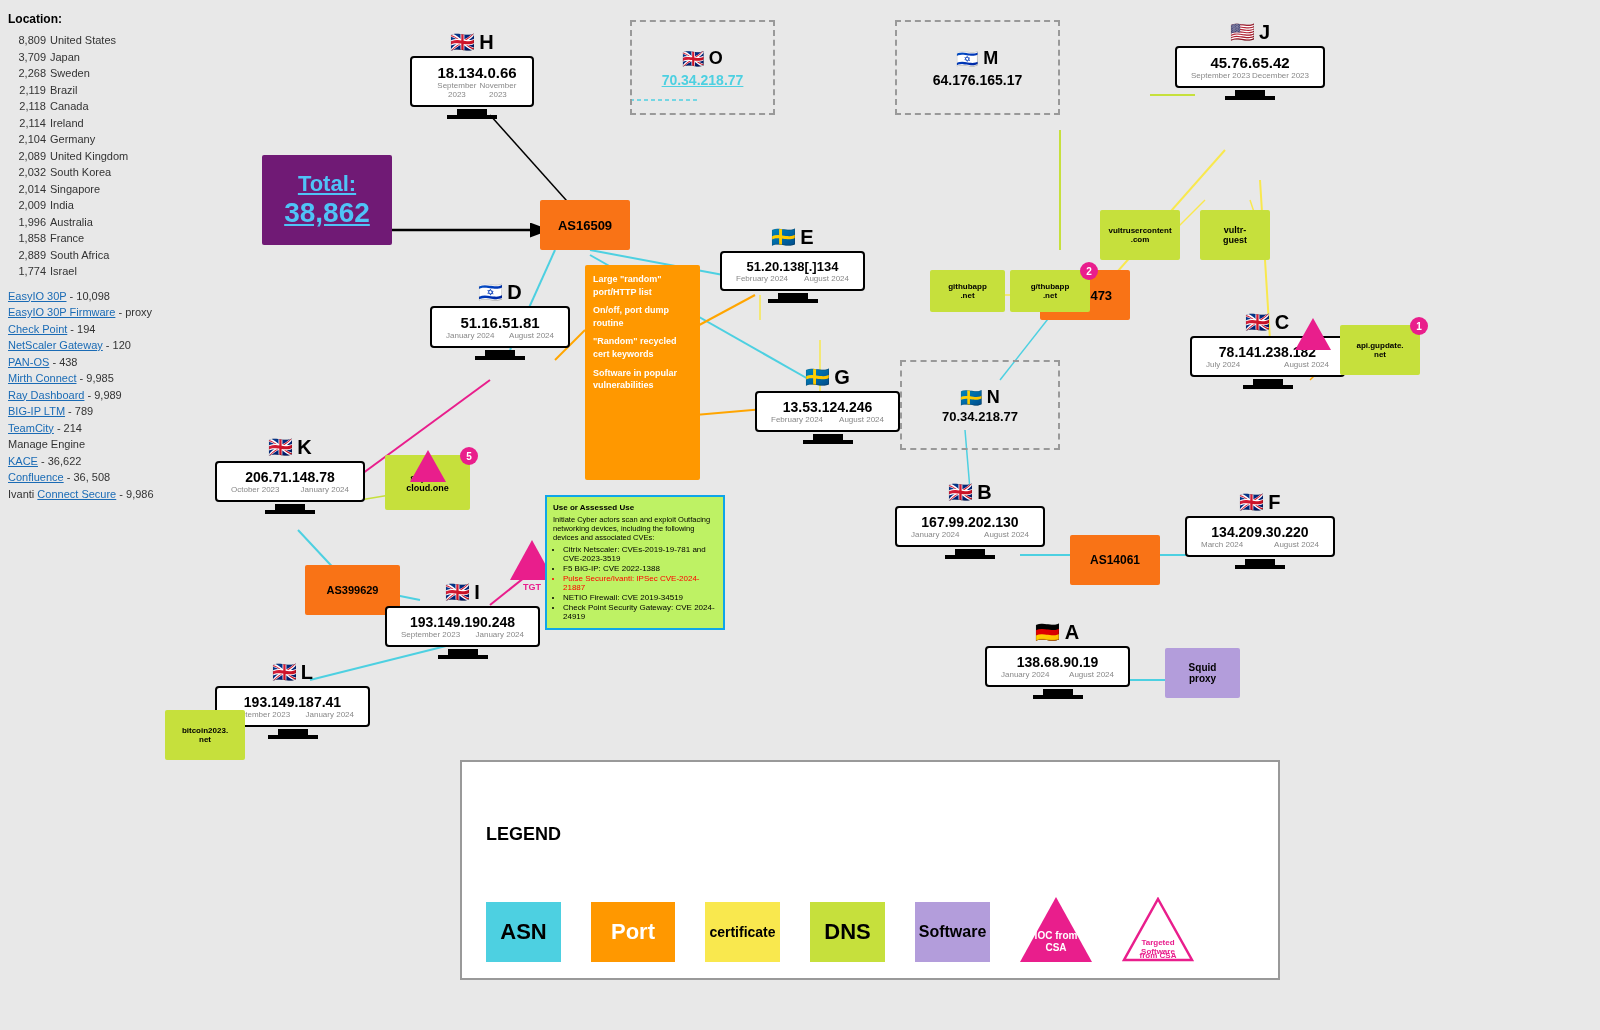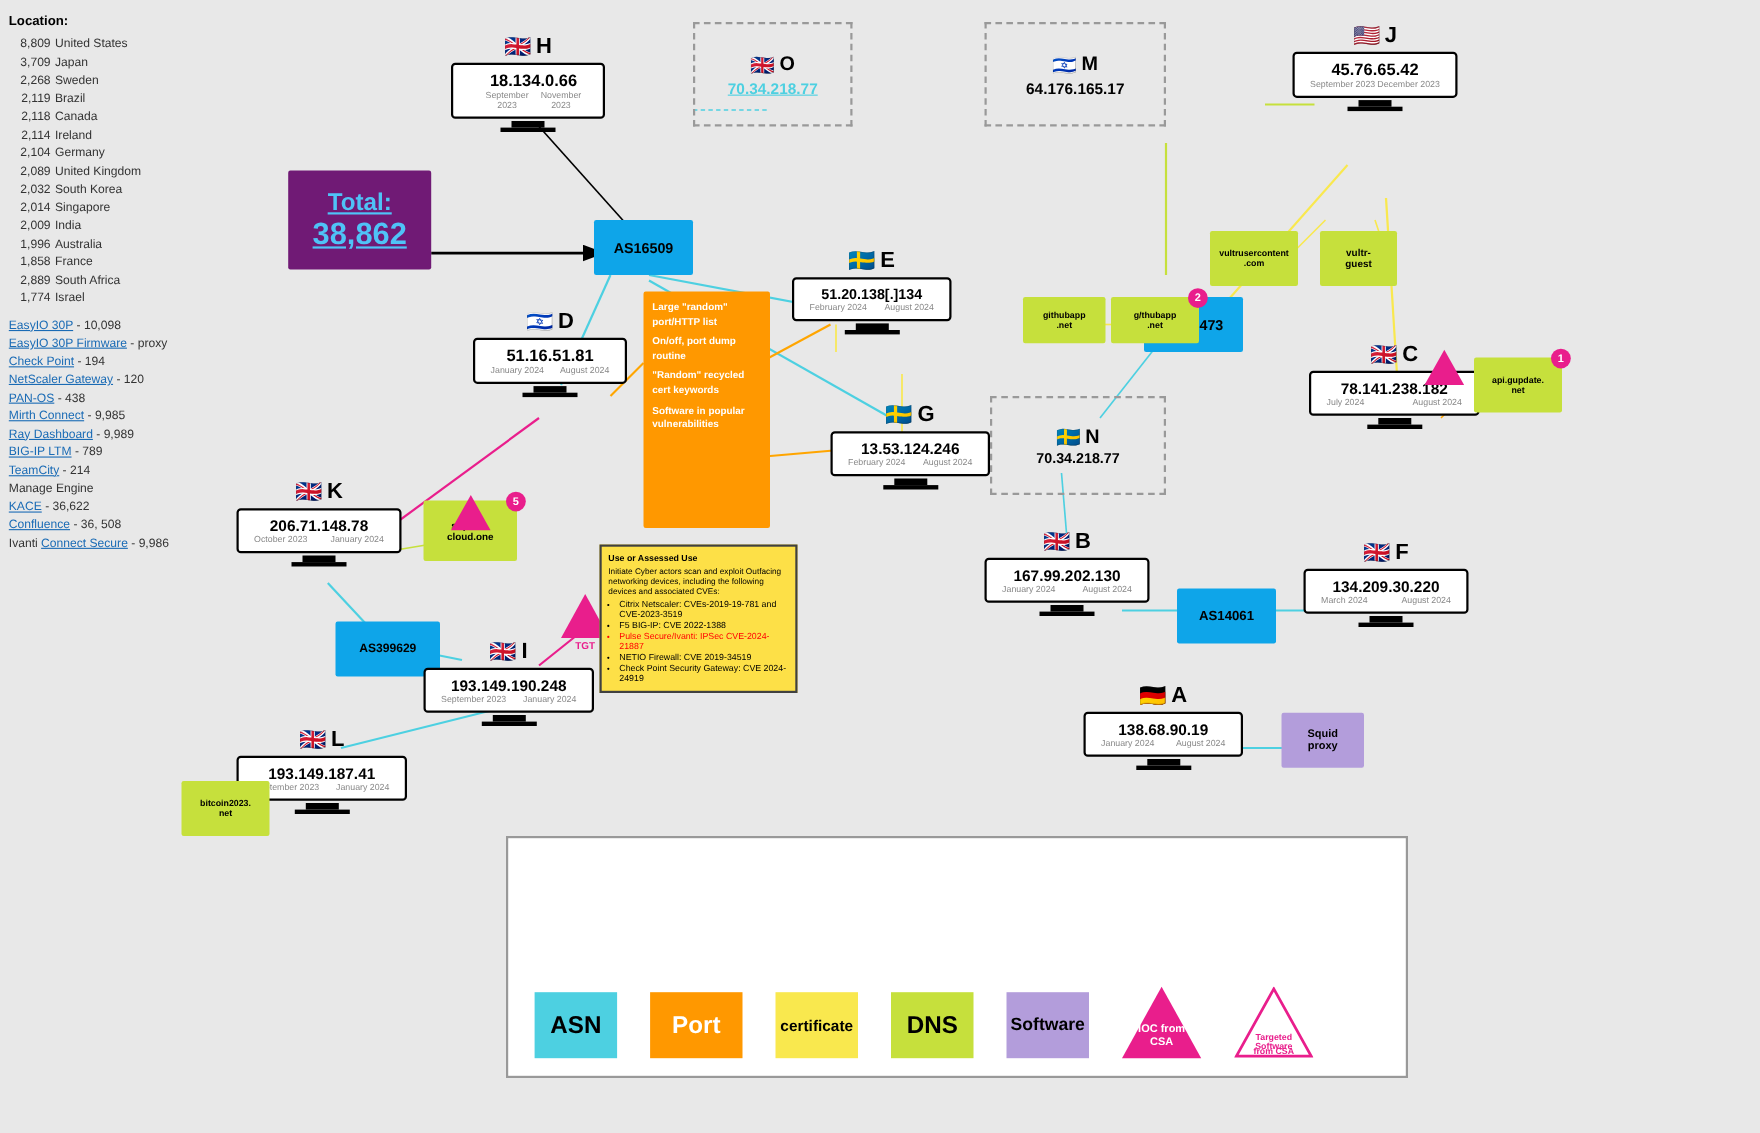--- a/index.html
+++ b/index.html
@@ -91,21 +91,21 @@
     }
     
     .sticky {
       position: absolute;
       padding: 6px 8px;
       font-size: 10px;
       font-weight: bold;
       border-radius: 2px;
       text-align: center;
     }
-    .sticky-blue { background: #0ea5e9; }
+    .sticky-blue { background: #f97316; }
     .sticky-orange { background: #ff9800; color: white; }
     .sticky-green { background: #c6e03c; }
     .sticky-purple { background: #b39ddb; }
     .badge {
       position: absolute;
       background: #e91e8c;
       color: white;
       border-radius: 50%;
       width: 18px;
       height: 18px;
@@ -126,22 +126,22 @@
       position: absolute;
       top: 0;
       left: 0;
       width: 1600px;
       height: 1030px;
       pointer-events: none;
     }
     
     .info-box {
       position: absolute;
-      border: 2px solid #404040;
-      background: #fde047;
+      border: 2px solid #0ea5e9;
+      background: #bef264;
       font-size: 8px;
       padding: 6px;
       width: 180px;
     }
     .info-box .title-row {
       font-weight: bold;
       font-size: 8px;
       margin-bottom: 3px;
     }
     .info-box ul {
@@ -361,21 +361,21 @@
   <div class="total-box" style="position:absolute;left:262px;top:155px;">
     <div style="font-size:22px;">Total:</div>
     <div style="font-size:28px;">38,862</div>
   </div>
 
   <div class="monitor-wrapper" style="left:410px;top:30px;">
     <div style="position:relative;display:flex;align-items:center;gap:4px;margin-bottom:2px;">
       <span style="font-size:20px;">🇬🇧</span>
       <span style="font-size:20px;font-weight:bold;">H</span>
     </div>
-    <div class="monitor-body" style="width:140px;padding-left:20px;">
+    <div class="monitor-body" style="width:124px;padding-left:20px;">
       <div style="font-size:15px;font-weight:bold;">18.134.0.66</div>
       <div class="monitor-dates">
         <span>September 2023</span>
         <span>November 2023</span>
       </div>
     </div>
     <div class="monitor-stand-wrap">
         <div class="monitor-stand"></div>
         <div class="monitor-base"></div>
       </div>
@@ -682,20 +682,21 @@
   <div style="position:absolute;left:1295px;top:318px;">
     <div style="width:0;height:0;border-left:18px solid transparent;border-right:18px solid transparent;border-bottom:32px solid #e91e8c;"></div>
   </div>
 
   <div style="position:absolute;left:410px;top:450px;">
     <div style="width:0;height:0;border-left:18px solid transparent;border-right:18px solid transparent;border-bottom:32px solid #e91e8c;"></div>
   </div>
 
   <div class="legend-box" style="left:460px;top:760px;width:820px;height:220px;">
     <div style="width:100%;">
+      <div class="legend-title">LEGEND</div>
       <div style="display:flex;gap:30px;align-items:flex-end;">
 
         <div class="legend-item">
           <div class="legend-sticky" style="background:#4dd0e1;width:75px;height:60px;font-size:22px;font-weight:bold;display:flex;align-items:center;justify-content:center;">ASN</div>
         </div>
 
         <div class="legend-item">
           <div class="legend-sticky" style="background:#ff9800;color:white;width:84px;height:60px;font-size:22px;font-weight:bold;display:flex;align-items:center;justify-content:center;">Port</div>
         </div>
 

